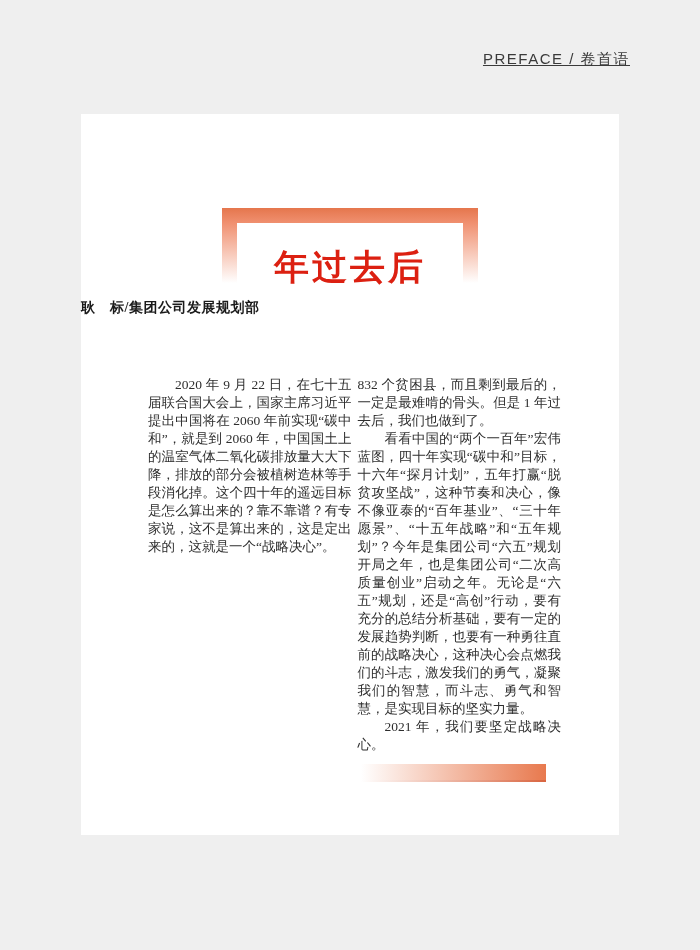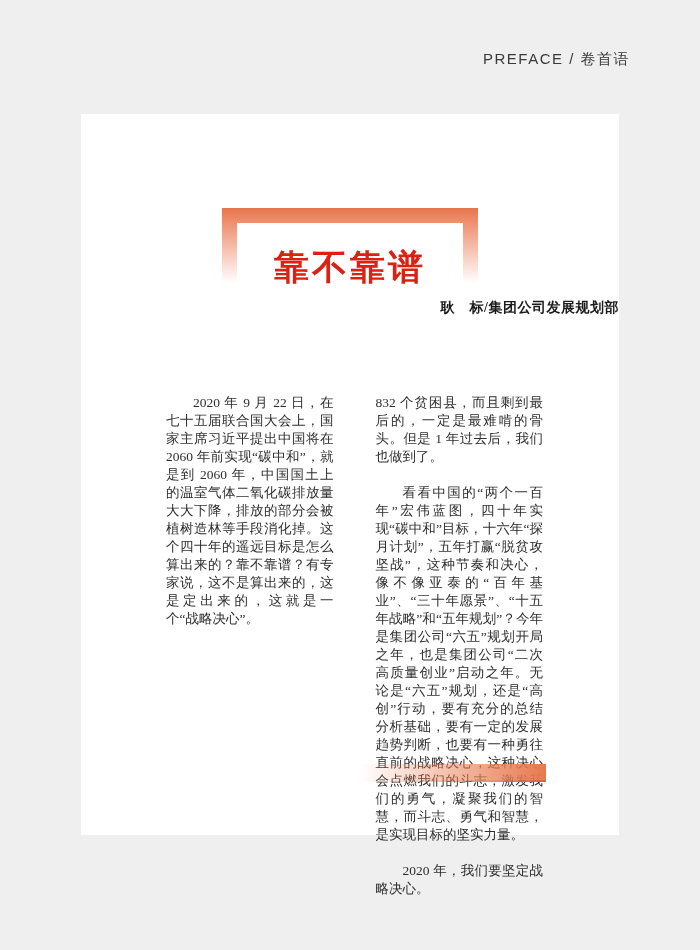--- a/index.html
+++ b/index.html
@@ -23,20 +23,21 @@
   .canvas{position:absolute;inset:0;}
 
   .page-header{
     position:absolute;
     top:50px;right:70px;
     font-family:"Liberation Sans","DejaVu Sans",sans-serif;
     font-size:15px;
     letter-spacing:1.5px;
     color:var(--header-text);
     white-space:nowrap;
+    text-decoration:underline;
   }
 
   .page{
     position:absolute;
     left:81px;top:114px;
     width:538px;height:721px;
     background:var(--page-white);
   }
 
   
@@ -68,39 +69,39 @@
     text-align:center;
     font-size:35px;
     font-weight:bold;
     letter-spacing:3px;
     color:var(--title-red);
   }
 
   .byline{
     position:absolute;
     left:0;top:185px;width:100%;
-    text-align:right;
+    text-align:left;
     font-size:14px;
     font-weight:bold;
     color:#1b1b1b;
     letter-spacing:0.5px;
   }
 
   .columns{
     position:absolute;
     left:67px;top:262px;right:58px;
     display:flex;
     gap:6px;
   }
   .col{
     flex:1 1 0;
     min-width:0;
   }
   .col p{
-    margin:18px;
+    margin:0;
     font-size:13.5px;
     line-height:18px;
     color:var(--body-text);
     text-align:justify;
   }
   .col p.indent{text-indent:2em;}
 
   .bottom-bar{
     position:absolute;
     left:280px;top:650px;
@@ -122,31 +123,31 @@
   <div class="page-header">PREFACE / 卷首语</div>
 
   <div class="page">
 
     <div class="title-frame">
       <div class="frame-top"></div>
       <div class="frame-left"></div>
       <div class="frame-right"></div>
     </div>
 
-    <h1 class="title">靠不靠谱</h1>
+    <h1 class="title">年过去后</h1>
 
     <div class="byline">耿　标/集团公司发展规划部</div>
 
     <div class="columns">
       <div class="col">
         <p class="indent">2020 年 9 月 22 日，在七十五届联合国大会上，国家主席习近平提出中国将在 2060 年前实现“碳中和”，就是到 2060 年，中国国土上的温室气体二氧化碳排放量大大下降，排放的部分会被植树造林等手段消化掉。这个四十年的遥远目标是怎么算出来的？靠不靠谱？有专家说，这不是算出来的，这是定出来的，这就是一个“战略决心”。</p>
       </div>
       <div class="col">
         <p>832 个贫困县，而且剩到最后的，一定是最难啃的骨头。但是 1 年过去后，我们也做到了。</p>
         <p class="indent">看看中国的“两个一百年”宏伟蓝图，四十年实现“碳中和”目标，十六年“探月计划”，五年打赢“脱贫攻坚战”，这种节奏和决心，像不像亚泰的“百年基业”、“三十年愿景”、“十五年战略”和“五年规划”？今年是集团公司“六五”规划开局之年，也是集团公司“二次高质量创业”启动之年。无论是“六五”规划，还是“高创”行动，要有充分的总结分析基础，要有一定的发展趋势判断，也要有一种勇往直前的战略决心，这种决心会点燃我们的斗志，激发我们的勇气，凝聚我们的智慧，而斗志、勇气和智慧，是实现目标的坚实力量。</p>
-        <p class="indent">2020 年，我们要坚定战略决心。</p>
+        <p class="indent">2021 年，我们要坚定战略决心。</p>
       </div>
     </div>
 
     <div class="bottom-bar"></div>
 
   </div>
 </div>
 
 </body></html>

